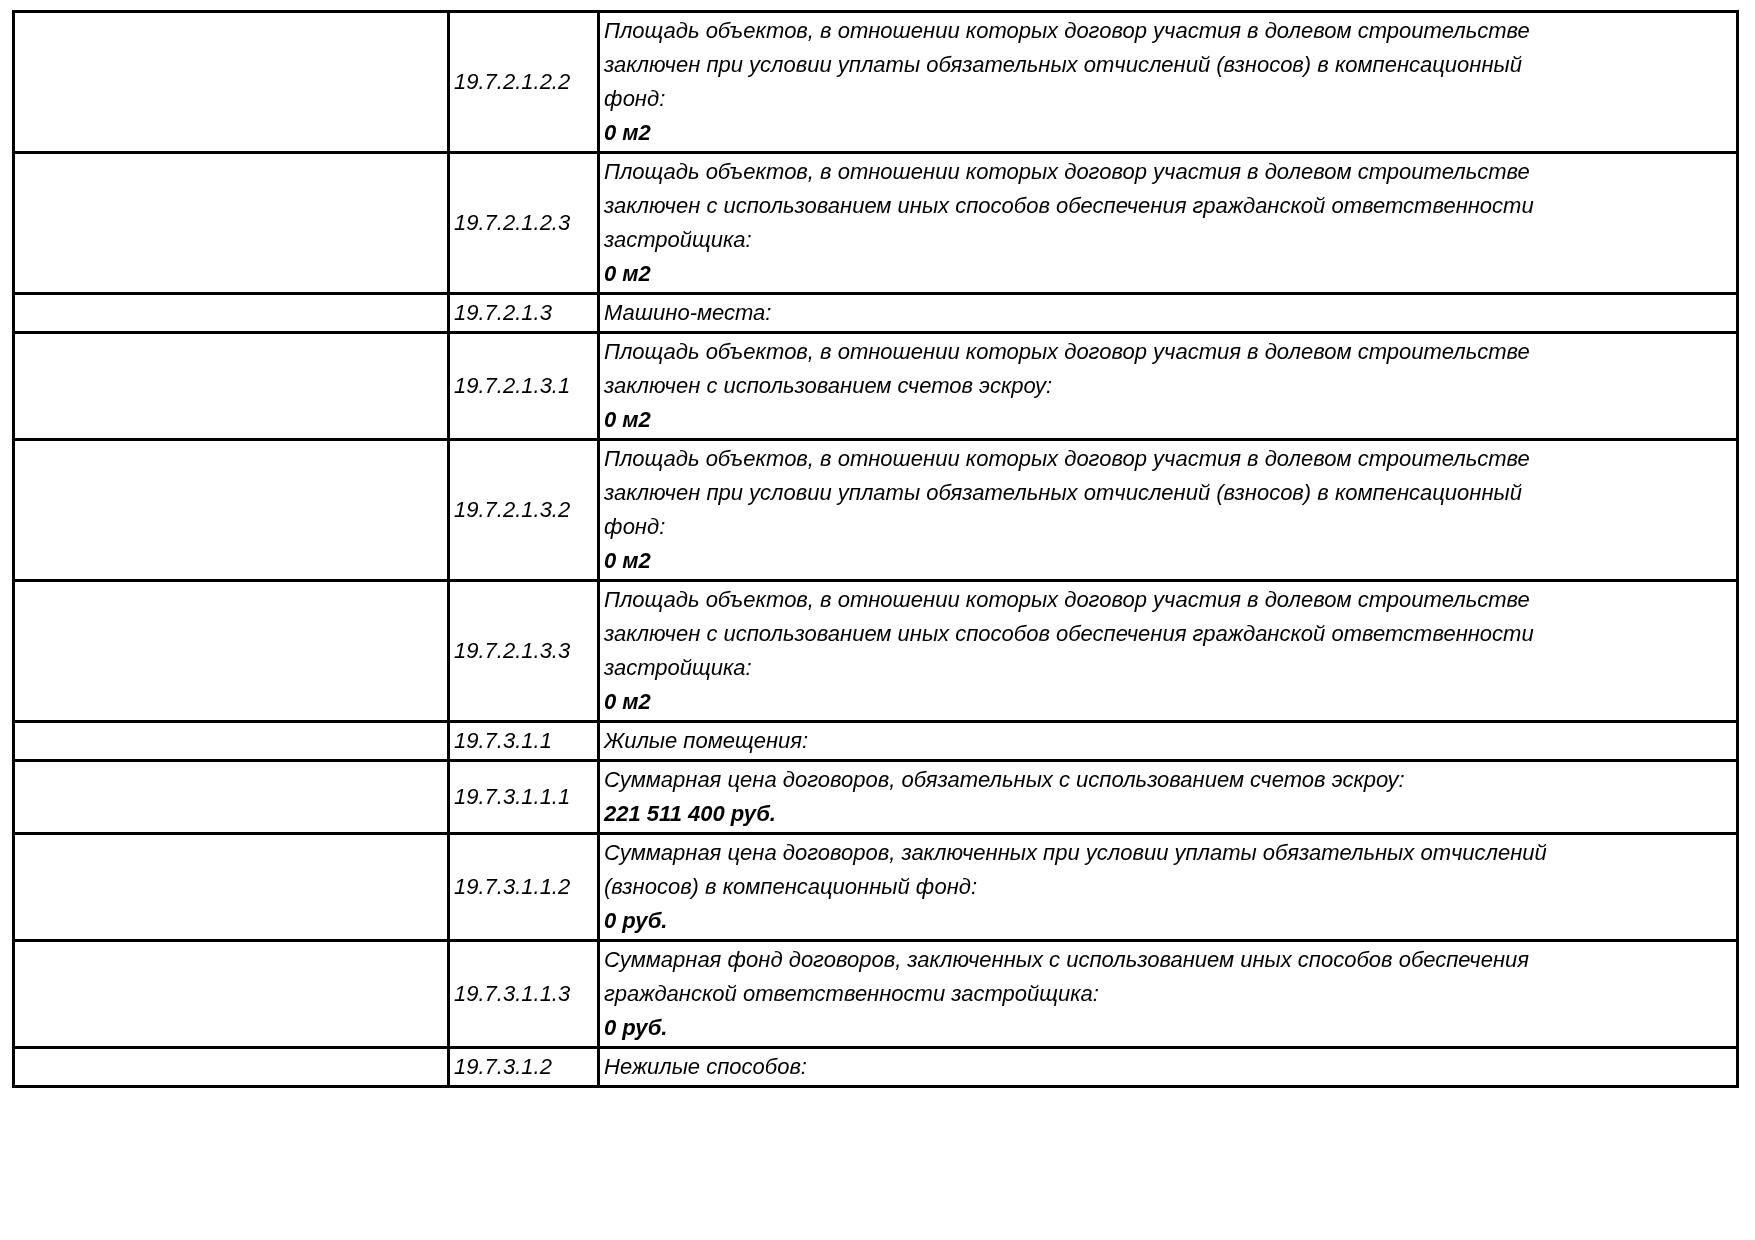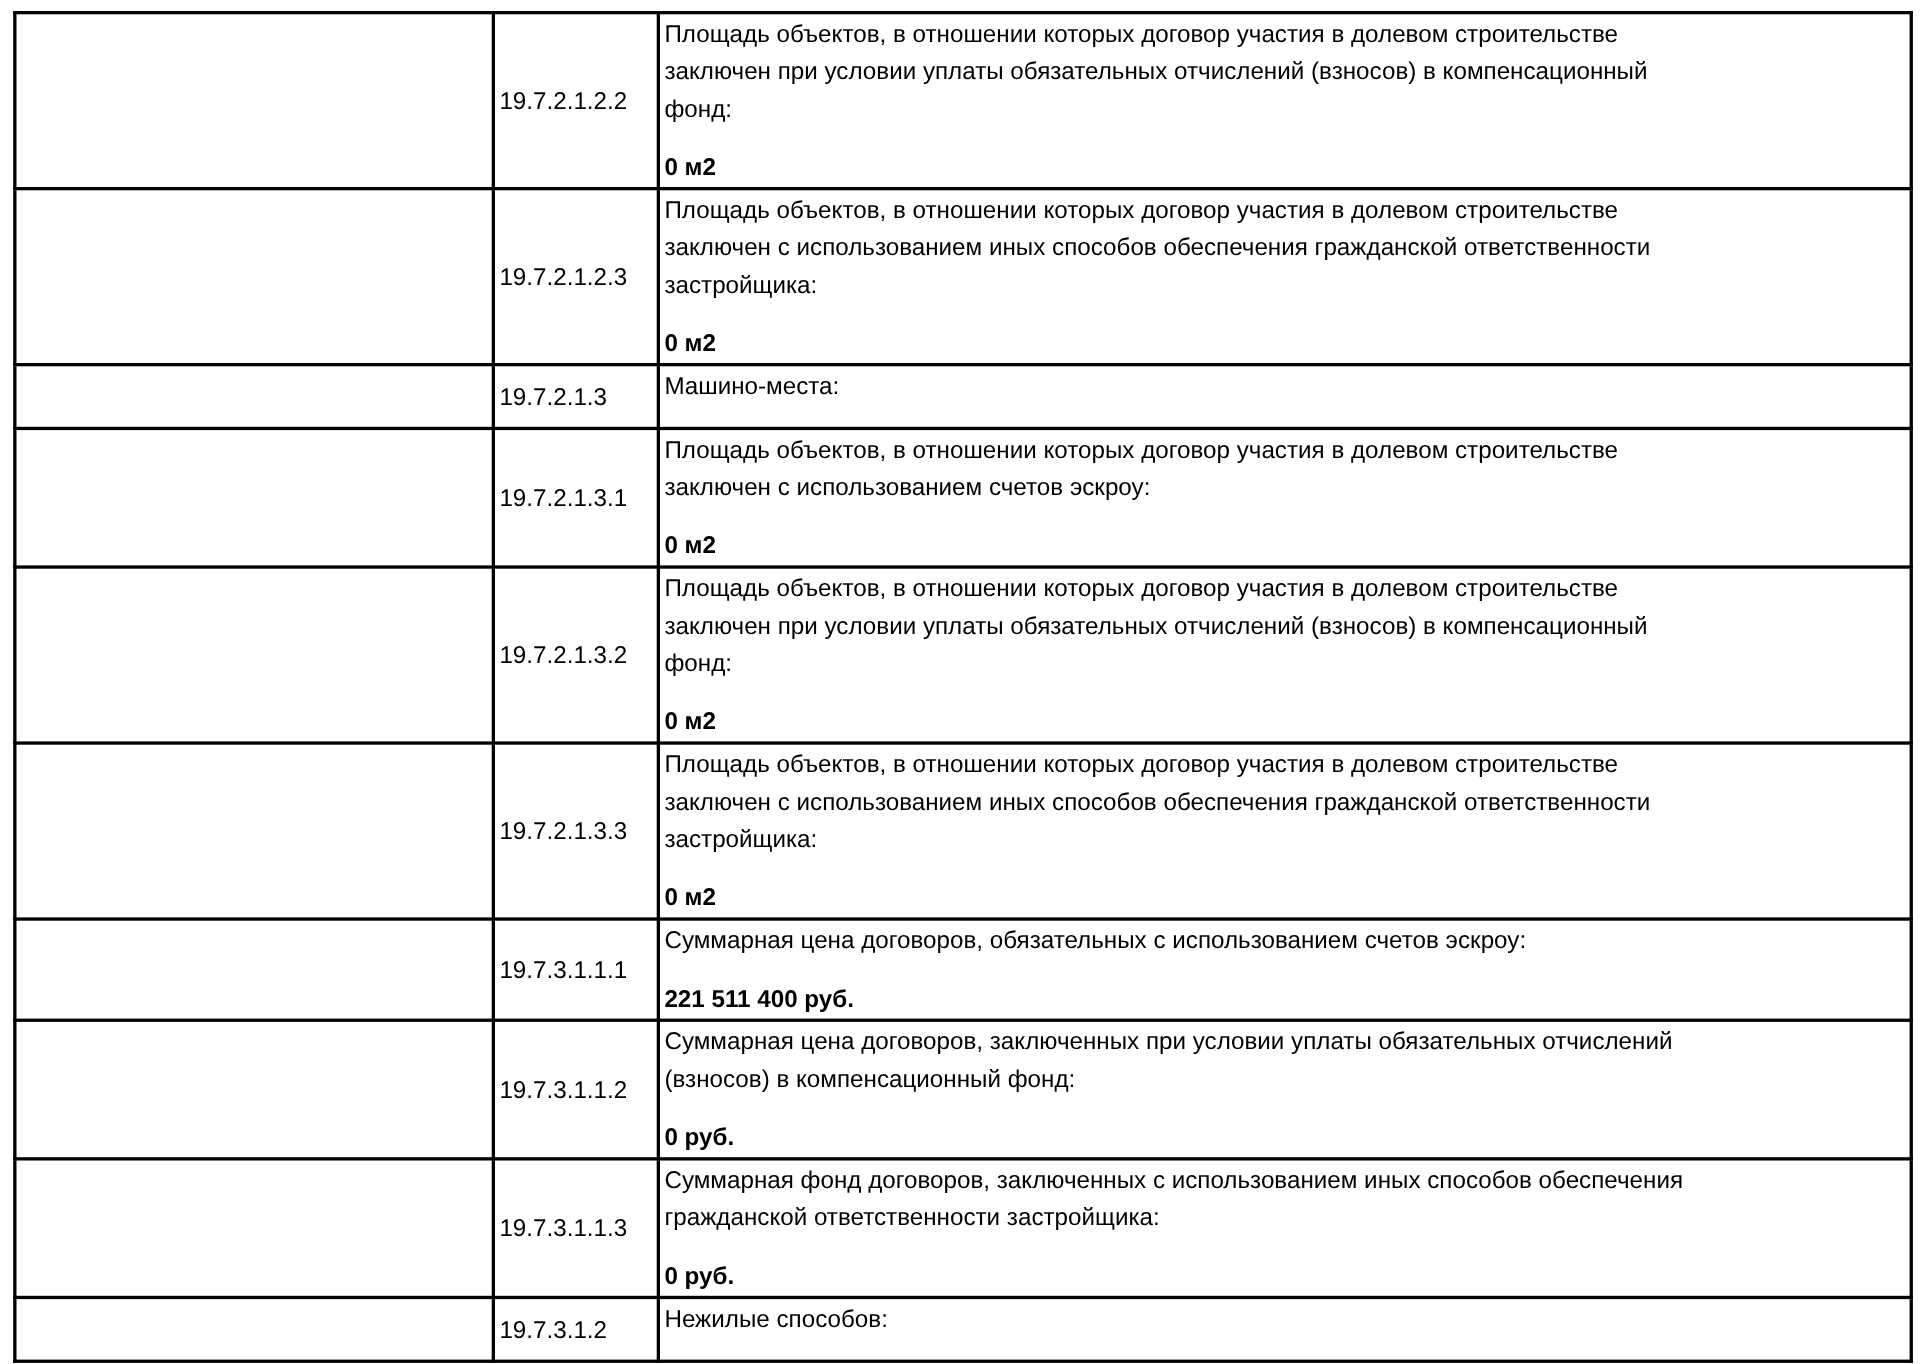--- a/index.html
+++ b/index.html
@@ -24,33 +24,33 @@
   }
   col.c1 { width: 435px; }
   col.c2 { width: 150px; }
   col.c3 { width: 1139px; }
   td {
     border: 3px solid #000000;
     vertical-align: middle;
     padding: 1px 4px;
     font-size: 22px;
     line-height: 34px;
+    font-style: italic;
   }
   td.code-cell {
     overflow: hidden;
     white-space: nowrap;
   }
   .cell-text {
     white-space: pre-line;
     font-weight: normal;
   }
   .cell-value {
     white-space: pre-line;
     font-weight: bold;
-    margin-top: 19px;
   }
 </style>
 </head>
 <body>
 
 <table class="doc-table">
   <colgroup>
     <col class="c1">
     <col class="c2">
     <col class="c3">
@@ -108,20 +108,28 @@
     <td class="code-cell"><span>19.7.2.1.3.3</span></td>
     <td class="content-cell">
       <div class="cell-text">Площадь объектов, в отношении которых договор участия в долевом строительстве
 заключен с использованием иных способов обеспечения гражданской ответственности
 застройщика:</div>
       <div class="cell-value">0 м2</div>
     </td>
   </tr>
       <tr>
     <td class="label-cell"></td>
+    <td class="code-cell"><span>19.7.3.1.1</span></td>
+    <td class="content-cell">
+      <div class="cell-text">Жилые помещения:</div>
+      <div class="cell-value"></div>
+    </td>
+  </tr>
+      <tr>
+    <td class="label-cell"></td>
     <td class="code-cell"><span>19.7.3.1.1.1</span></td>
     <td class="content-cell">
       <div class="cell-text">Суммарная цена договоров, обязательных с использованием счетов эскроу:</div>
       <div class="cell-value">221 511 400 руб.</div>
     </td>
   </tr>
       <tr>
     <td class="label-cell"></td>
     <td class="code-cell"><span>19.7.3.1.1.2</span></td>
     <td class="content-cell">

